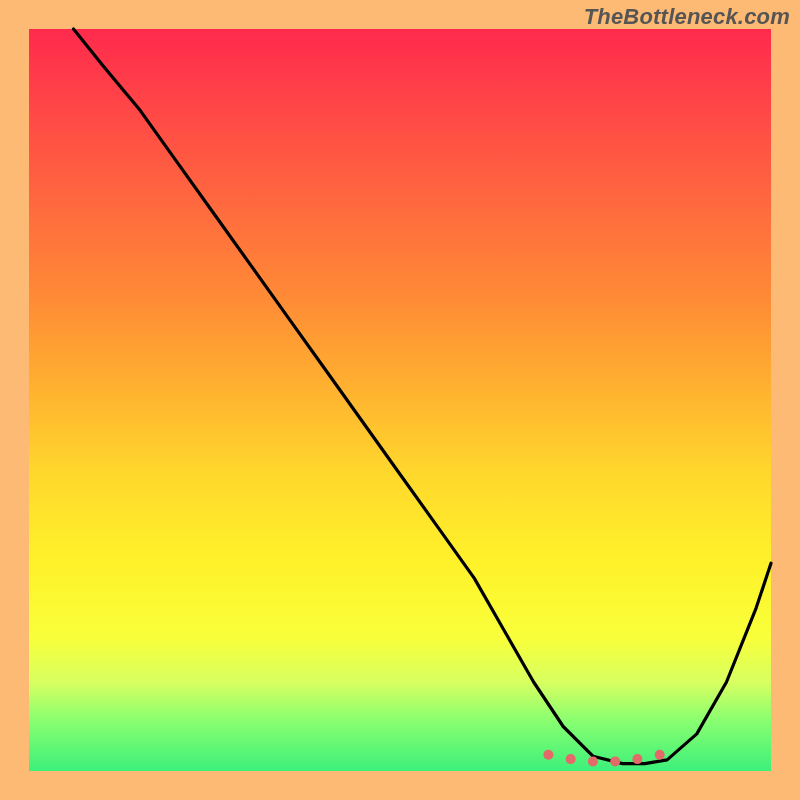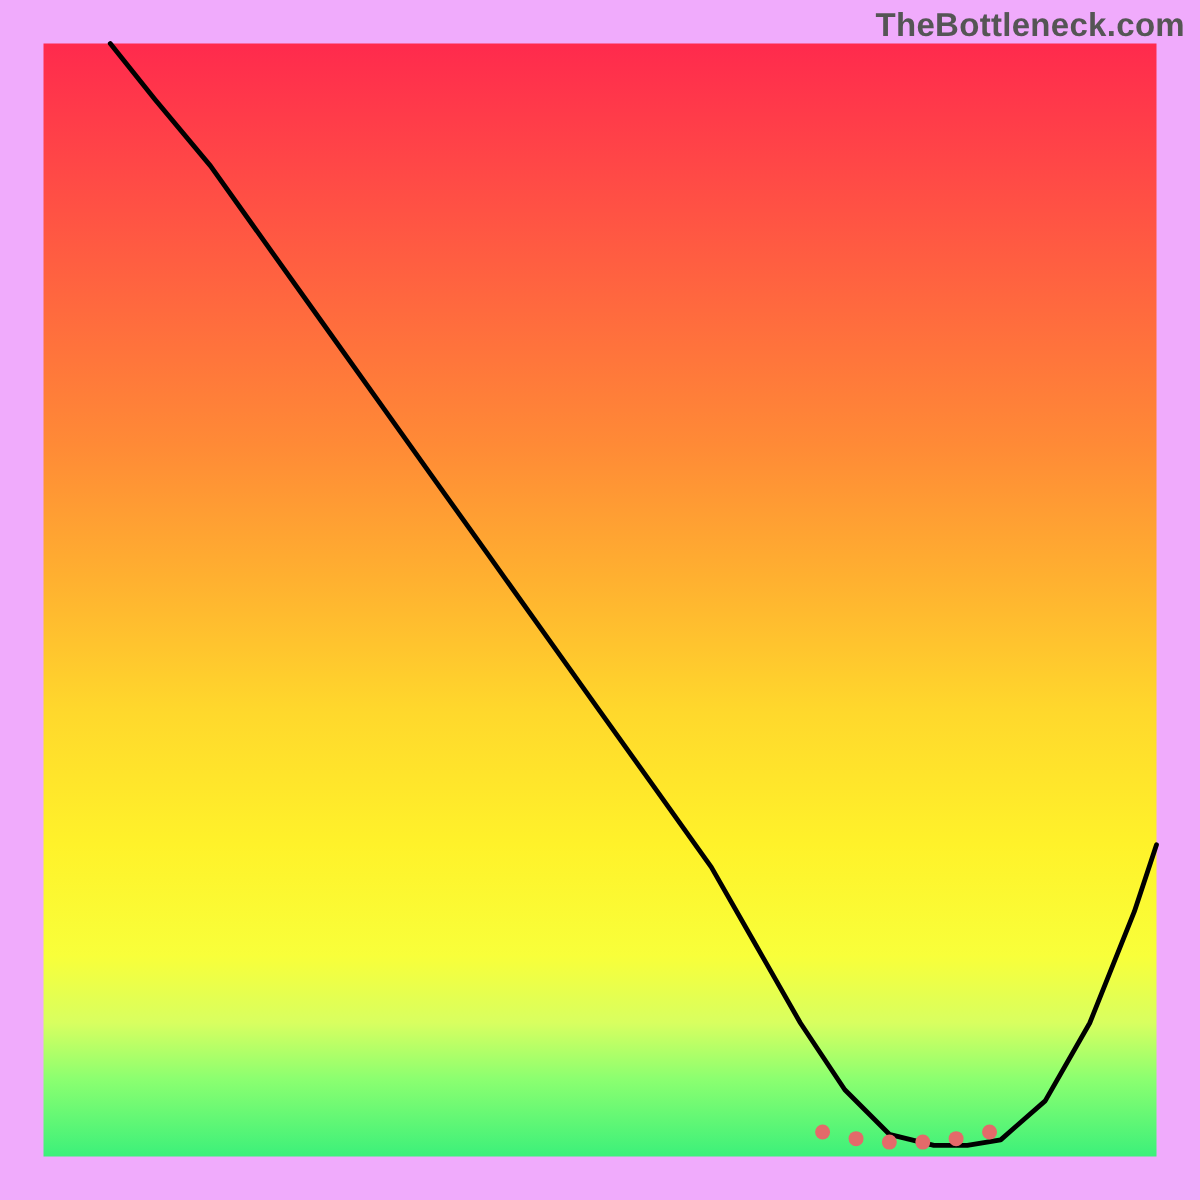--- a/index.html
+++ b/index.html
@@ -8,21 +8,22 @@
     width: 800px;
     height: 800px;
     background: #000;
     overflow: hidden;
     font-family: Arial, Helvetica, sans-serif;
   }
   .frame {
     position: relative;
     width: 800px;
     height: 800px;
-    background: #f0abfc;
+    background: #fdba74;
+    font-style: italic;
   }
   .watermark {
     position: absolute;
     top: 4px;
     right: 10px;
     color: #555;
     font-size: 22px;
     font-weight: 600;
     letter-spacing: 0.2px;
     z-index: 10;

